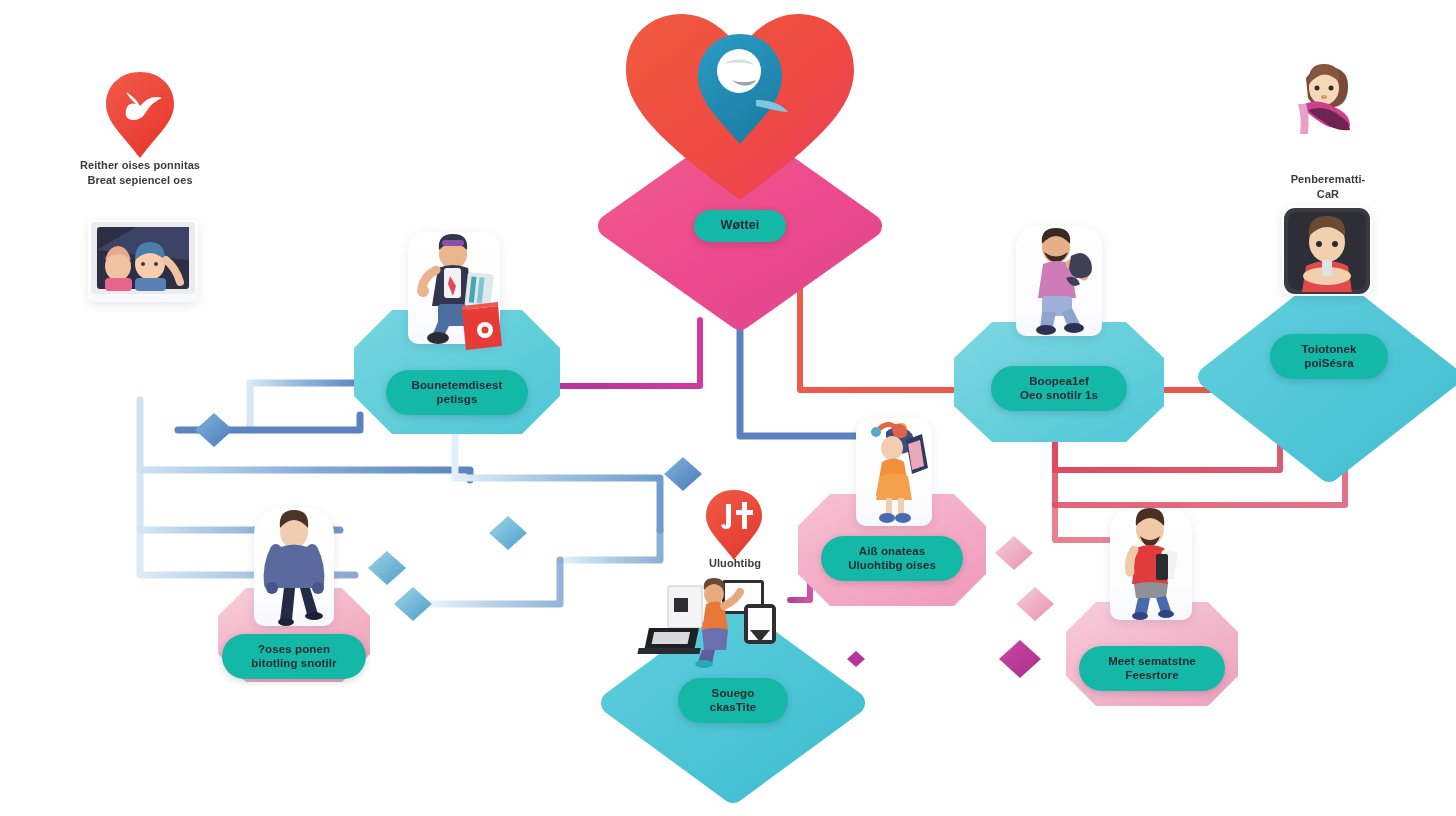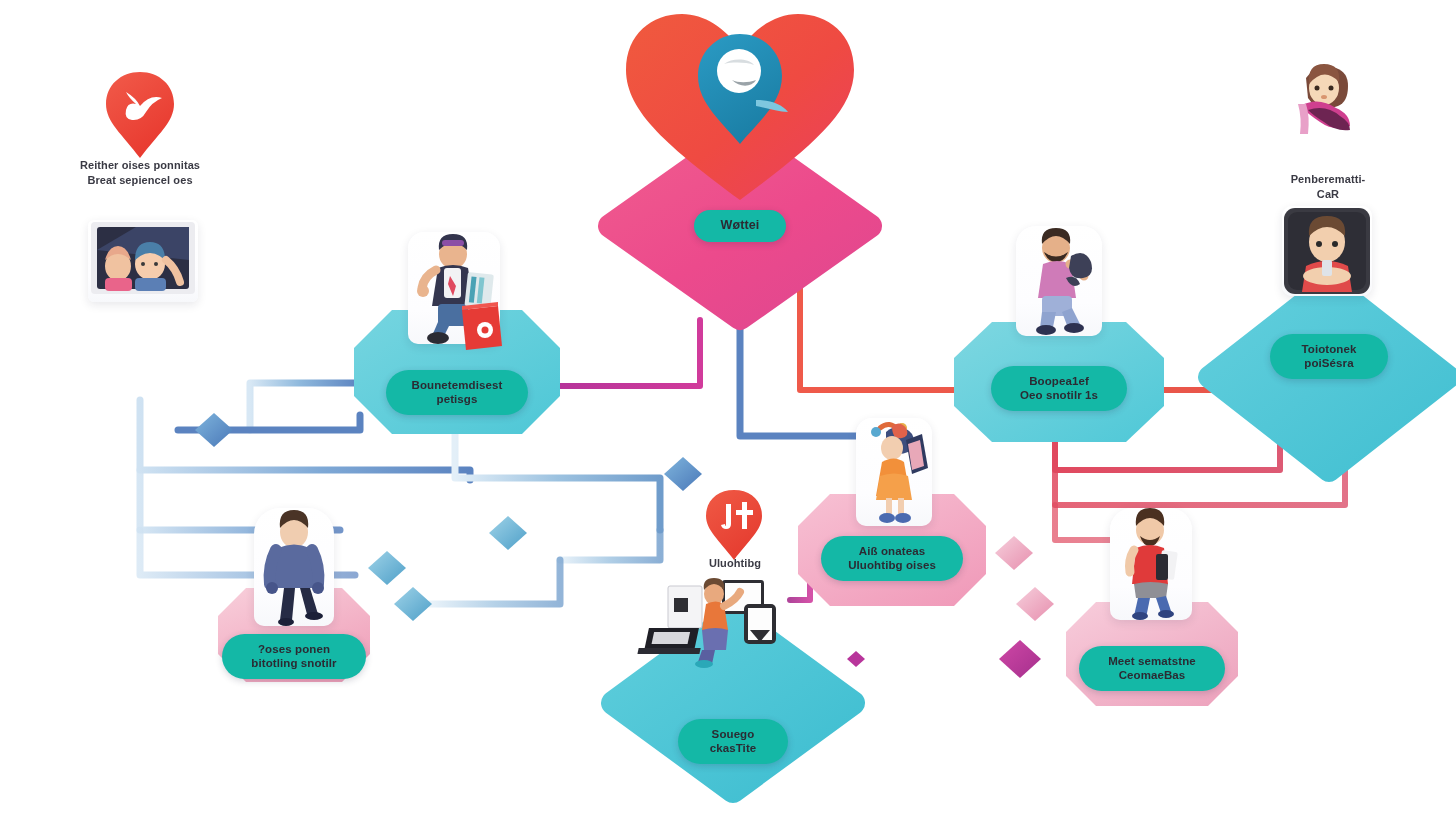--- a/index.html
+++ b/index.html
@@ -390,21 +390,21 @@
       <svg viewBox="0 0 250 186">
         <defs>
             <linearGradient id="dg4" x1="0" y1="0" x2="1" y2="1">
           <stop offset="0%" stop-color="#5fcedc"></stop>
               <stop offset="100%" stop-color="#3dbdd0"></stop>
             </linearGradient>
           </defs>
         <path d="M125 5 L245 93 L125 181 L5 93 Z" fill="url(#dg4)" style="stroke:url(#dg4);stroke-width:24;stroke-linejoin:round"></path>
       </svg>
     </div>
-    <div class="pill" style="top:68px;min-width:78px;margin-top:41px;">Souego
+    <div class="pill" style="top:68px;min-width:78px;">Souego
 ckasTite</div>
   </div>
   <div class="illus noplate" style="left:652px;top:576px;width:138px;height:92px;">
     <svg viewBox="0 0 138 92">
       <rect x="70" y="4" width="42" height="34" rx="3" fill="#2e2e33"></rect>
       <rect x="73" y="7" width="36" height="28" fill="#fdfdfd"></rect>
       <rect x="92" y="28" width="32" height="40" rx="5" fill="#2e2e33"></rect>
       <rect x="96" y="32" width="24" height="32" fill="#fdfdfd"></rect>
       <path d="M98 54 l10 12 l10 -12z" fill="#2e2e33"></path>
       <rect x="16" y="10" width="34" height="42" rx="2" fill="#f4f4f6" stroke="#c9c9d0"></rect>
@@ -428,21 +428,21 @@
         <defs>
             <linearGradient id="og5" x1="0.1" y1="0" x2="0.9" y2="1">
           <stop offset="0%" stop-color="#f7cbda"></stop>
               <stop offset="100%" stop-color="#eda3bd"></stop>
             </linearGradient>
           </defs>
         <polygon points="32,2 144,2 174,32 174,76 144,106 32,106 2,76 2,32" fill="url(#og5)"></polygon>
       </svg>
     </div>
     <div class="pill" style="top:46px;min-width:114px;">Meet sematstne
-CeomaeBas</div>
+Feesrtore</div>
   </div>
   <div class="illus" style="left:1110px;top:508px;width:82px;height:112px;border-radius:22px 22px 10px 10px;">
     <svg viewBox="0 0 82 112">
       <ellipse cx="40" cy="22" rx="14" ry="15" fill="#f0c9a8"></ellipse>
       <path d="M26 18 q14 -16 28 0 q2 -18 -14 -18 q-16 0 -14 18z" fill="#4a3020"></path>
       <path d="M30 28 q10 8 20 0 q-3 10 -10 10 q-7 0 -10 -10z" fill="#4a3020"></path>
       <path d="M26 40 q14 -6 28 0 l4 36 l-36 0z" fill="#e03a3a"></path>
       <path d="M24 42 q-6 10 -4 22" stroke="#f0c9a8" stroke-width="9" fill="none" stroke-linecap="round"></path>
       <rect x="52" y="42" width="16" height="28" rx="2" fill="#f2f2f4" transform="rotate(8 52 42)"></rect>
       <rect x="46" y="46" width="12" height="26" rx="2" fill="#2b2b33"></rect>

